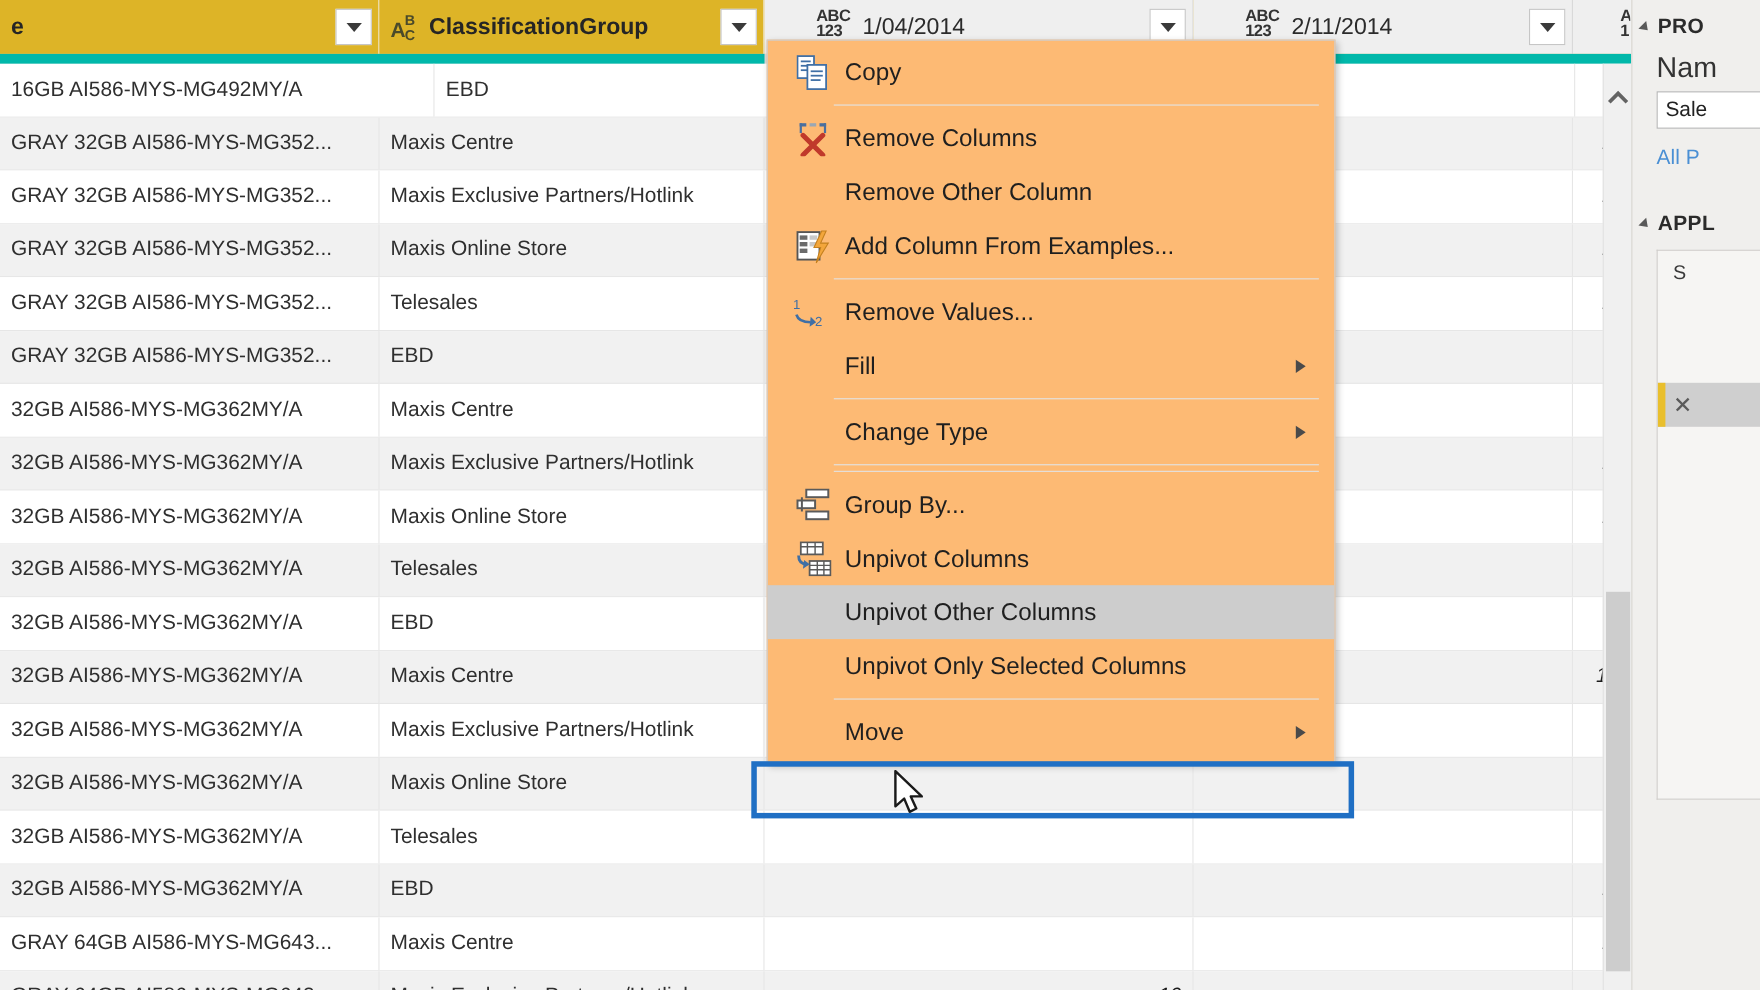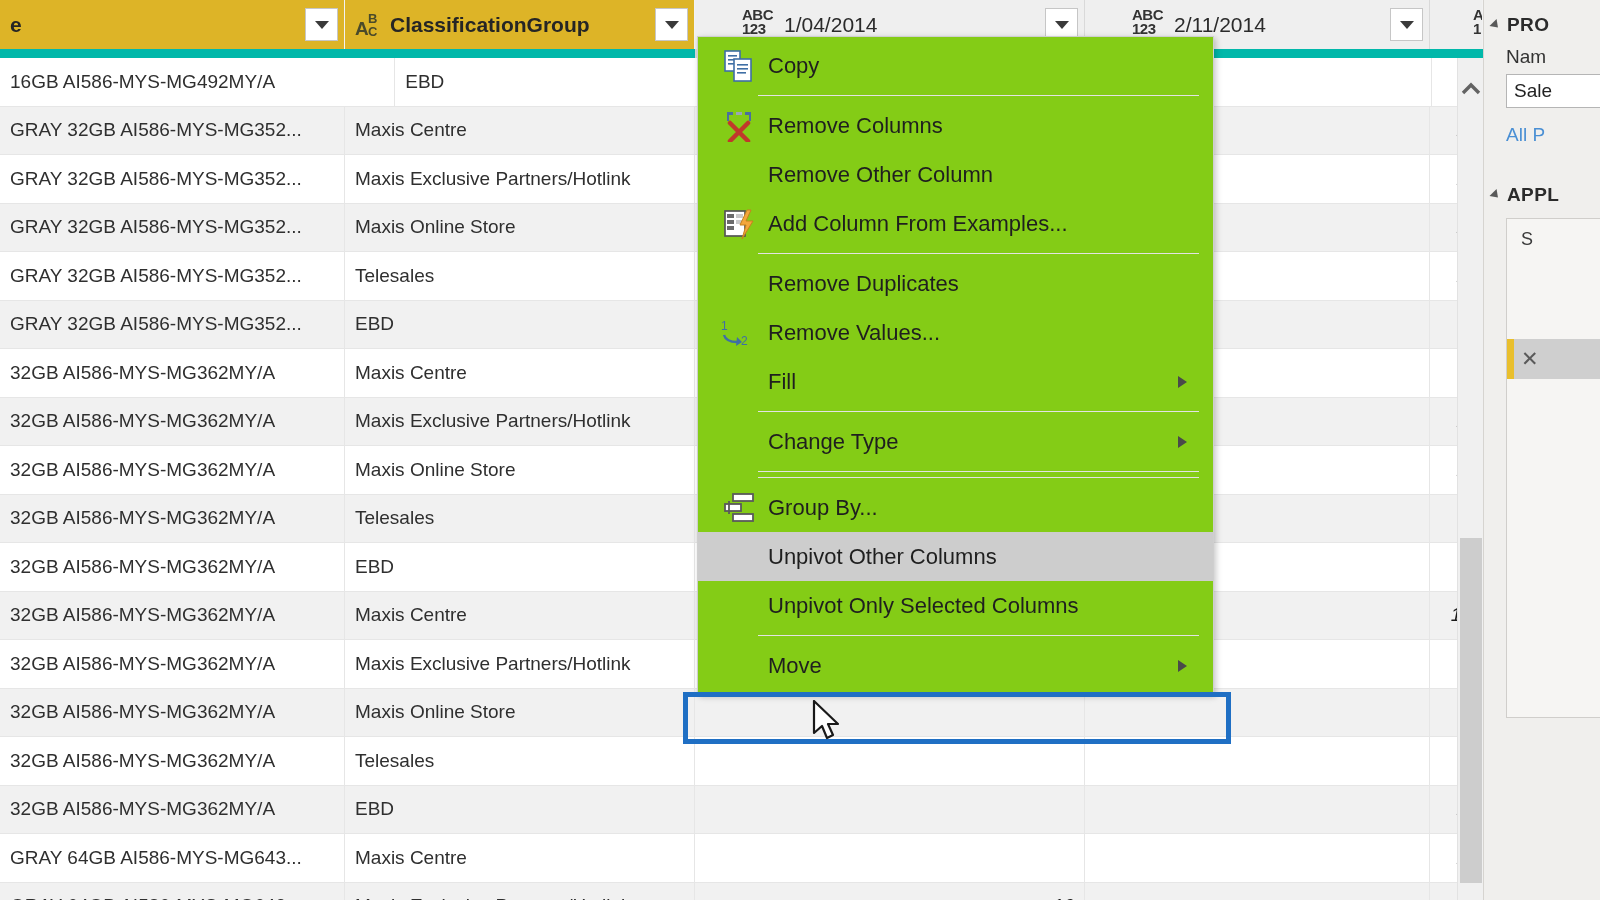--- a/index.html
+++ b/index.html
@@ -112,21 +112,21 @@
     background: #f0efed;
     border-left: 1px solid #d6d4d0;
     overflow: hidden;
   }
   .pane-sec-hdr {
     display:flex; align-items:center; gap:8px;
     padding: 14px 0 0 8px;
   }
   .tri { width:0;height:0;border-left:7px solid #595959;border-top:5px solid transparent;border-bottom:5px solid transparent;transform:rotate(45deg);}
   .pane-sec-title { font-size:19px; font-weight:700; color:#2b2b2b; letter-spacing:.4px; white-space:nowrap;}
-  .pane-label { font-size:19px; color:#333; padding:10px 0 0 22px; white-space:nowrap;}
+  .pane-label { font-size:26px; color:#333; padding:10px 0 0 22px; white-space:nowrap;}
   .pane-input {
     margin: 6px 0 0 22px;
     height: 34px; width: 110px;
     background:#fff; border:1px solid #b5b5b5;
     display:flex; align-items:center; padding-left:7px;
     font-size:19px; color:#222; white-space:nowrap; overflow:hidden;
   }
   .pane-link { font-size:19px; color:#4a8fd4; padding:16px 0 0 22px; white-space:nowrap;}
   .steps-box {
     margin: 12px 0 0 22px;
@@ -143,21 +143,21 @@
   }
   .step-row.sel { background:#cfcfcf; }
   .step-row .bar { position:absolute; left:0; width:7px; height:40px; background:#e9bf2d;}
   .step-x { font-size:21px; color:#5a5a5a; margin-right:7px; }
 
   
   .ctx {
     position: absolute;
     left: 697px; top: 36px;
     width: 517px;
-    background: #84cc16;
+    background: #fdba74;
     border: 1px solid #cfcfcf;
     box-shadow: 2px 2px 6px rgba(0,0,0,.22);
     padding: 4px 0;
     z-index: 50;
   }
   .ctx-item {
     display:flex; align-items:center;
     height: 49px;
     position: relative;
     padding-left: 12px;
@@ -473,24 +473,20 @@
             <rect x="4" y="18" width="7" height="4" fill="#6b6b6b"></rect>
             <rect x="13" y="6" width="7" height="4" fill="#c9c9c9"></rect>
             <rect x="13" y="12" width="7" height="4" fill="#c9c9c9"></rect>
             <polygon points="24,2 17,17 23,17 19,31 30,13 23,13 28,2" fill="#f3a63b" stroke="#c5811f" stroke-width="1"></polygon>
           </svg>
         </span>
         <span class="ctx-lbl">Add Column From Examples...</span>
       </div>
       <div class="ctx-sep"></div>
       <div class="ctx-item">
-        <span class="ctx-ico"></span>
-        <span class="ctx-lbl">Remove Duplicates</span>
-      </div>
-      <div class="ctx-item">
         <span class="ctx-ico">
           <svg width="36" height="32" viewBox="0 0 36 32">
             <text x="0" y="13" font-size="12" font-family="Liberation Sans, sans-serif" fill="#3f6fa5">1</text>
             <text x="20" y="28" font-size="12" font-family="Liberation Sans, sans-serif" fill="#3f6fa5">2</text>
             <path d="M3 18 q2 7 13 7" fill="none" stroke="#3f6fa5" stroke-width="2.4"></path>
             <polygon points="16,20 21,25 15,29" fill="#3f6fa5"></polygon>
           </svg>
         </span>
         <span class="ctx-lbl">Remove Values...</span>
       </div>
@@ -511,20 +507,33 @@
         <span class="ctx-ico">
           <svg width="32" height="30" viewBox="0 0 32 30">
             <rect x="10" y="1" width="20" height="7" fill="#fff" stroke="#5a5a5a" stroke-width="1.8"></rect>
             <rect x="2" y="11" width="16" height="7" fill="#fff" stroke="#5a5a5a" stroke-width="1.8"></rect>
             <rect x="10" y="21" width="20" height="7" fill="#fff" stroke="#5a5a5a" stroke-width="1.8"></rect>
             <path d="M6 8 L6 21" stroke="#5a5a5a" stroke-width="1.8" fill="none"></path>
           </svg>
         </span>
         <span class="ctx-lbl">Group By...</span>
       </div>
+      <div class="ctx-item">
+        <span class="ctx-ico">
+          <svg width="34" height="32" viewBox="0 0 34 32">
+            <rect x="6" y="1" width="20" height="11" fill="#fff" stroke="#5a5a5a" stroke-width="1.6"></rect>
+            <path d="M6 5 h20 M12 1 v11 M19 1 v11" stroke="#5a5a5a" stroke-width="1.3"></path>
+            <rect x="14" y="18" width="19" height="13" fill="#fff" stroke="#5a5a5a" stroke-width="1.6"></rect>
+            <path d="M14 22 h19 M14 26 h19 M21 18 v13 M27 18 v13" stroke="#5a5a5a" stroke-width="1.3"></path>
+            <path d="M4 13 q0 8 8 8" fill="none" stroke="#3f6fa5" stroke-width="2.6"></path>
+            <polygon points="9,17 14,21 8,25" fill="#3f6fa5"></polygon>
+          </svg>
+        </span>
+        <span class="ctx-lbl">Unpivot Columns</span>
+      </div>
       <div class="ctx-item hl">
         <span class="ctx-ico"></span>
         <span class="ctx-lbl">Unpivot Other Columns</span>
       </div>
       <div class="ctx-item">
         <span class="ctx-ico"></span>
         <span class="ctx-lbl">Unpivot Only Selected Columns</span>
       </div>
       <div class="ctx-sep"></div>
       <div class="ctx-item">

